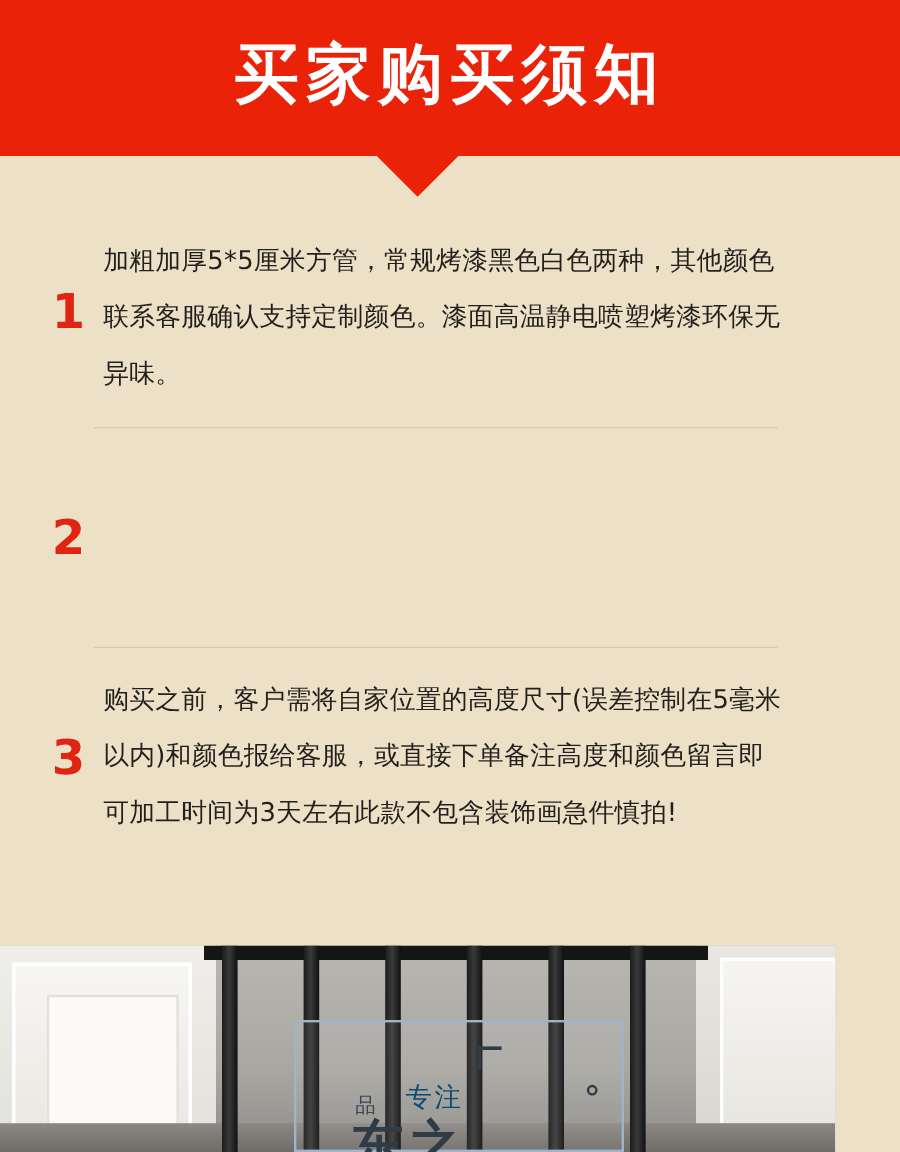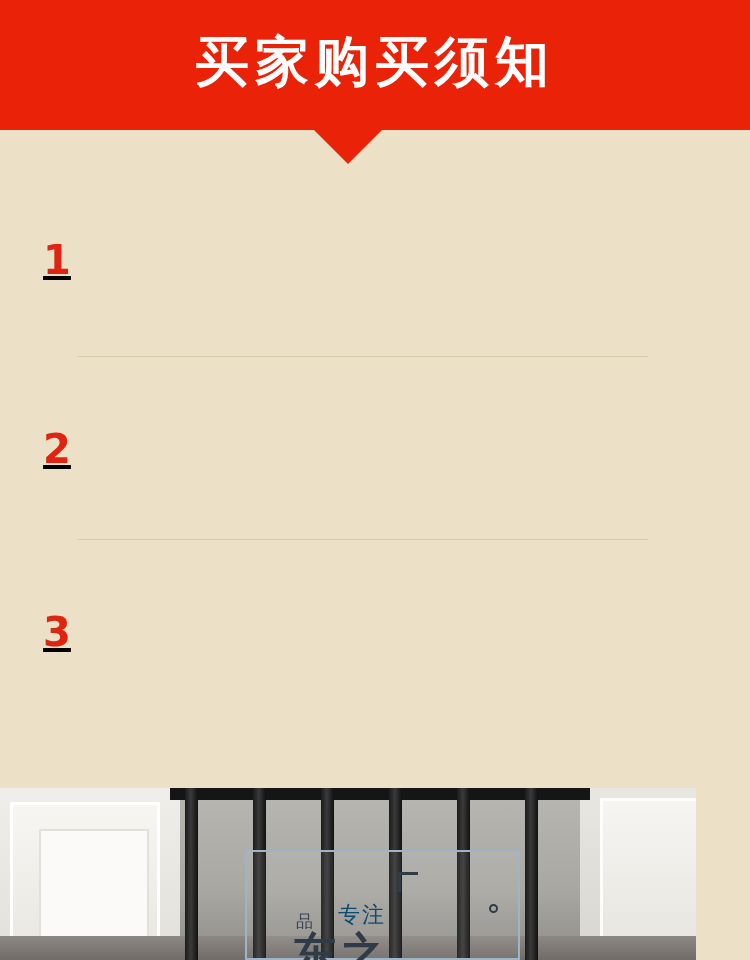--- a/index.html
+++ b/index.html
@@ -8,21 +8,20 @@
     height: 960px;
     font-family: "Liberation Sans", sans-serif;
     background: #ece1c6;
     overflow: hidden;
   }
   .page {
     position: relative;
     width: 696px;
     height: 960px;
     background: #ece1c6;
-    text-decoration: underline;
   }
 
   
   .banner {
     position: relative;
     width: 750px;
     height: 130px;
     background: #ea2208;
   }
   .banner-title {
@@ -193,32 +192,34 @@
 
   <div class="banner">
     <div class="banner-title">买家购买须知</div>
   </div>
   <div class="banner-notch"></div>
 
   <div class="content">
 
     <div class="item item-1">
       <div class="num">1</div>
+      <div class="text">加粗加厚5*5厘米方管，常规烤漆黑色白色两种，其他颜色联系客服确认支持定制颜色。漆面高温静电喷塑烤漆环保无异味。</div>
     </div>
 
     <div class="divider"></div>
 
     <div class="item item-2">
       <div class="num">2</div>
     </div>
 
     <div class="divider"></div>
 
     <div class="item item-3">
       <div class="num">3</div>
+      <div class="text">购买之前，客户需将自家位置的高度尺寸(误差控制在5毫米以内)和颜色报给客服，或直接下单备注高度和颜色留言即可加工时间为3天左右此款不包含装饰画急件慎拍!</div>
     </div>
 
   </div>
 
   <div class="photo">
     <div class="ph-mid"></div>
     <div class="ph-wall-left"></div>
     <div class="ph-door">
       <div class="ph-door-inner"></div>
     </div>

